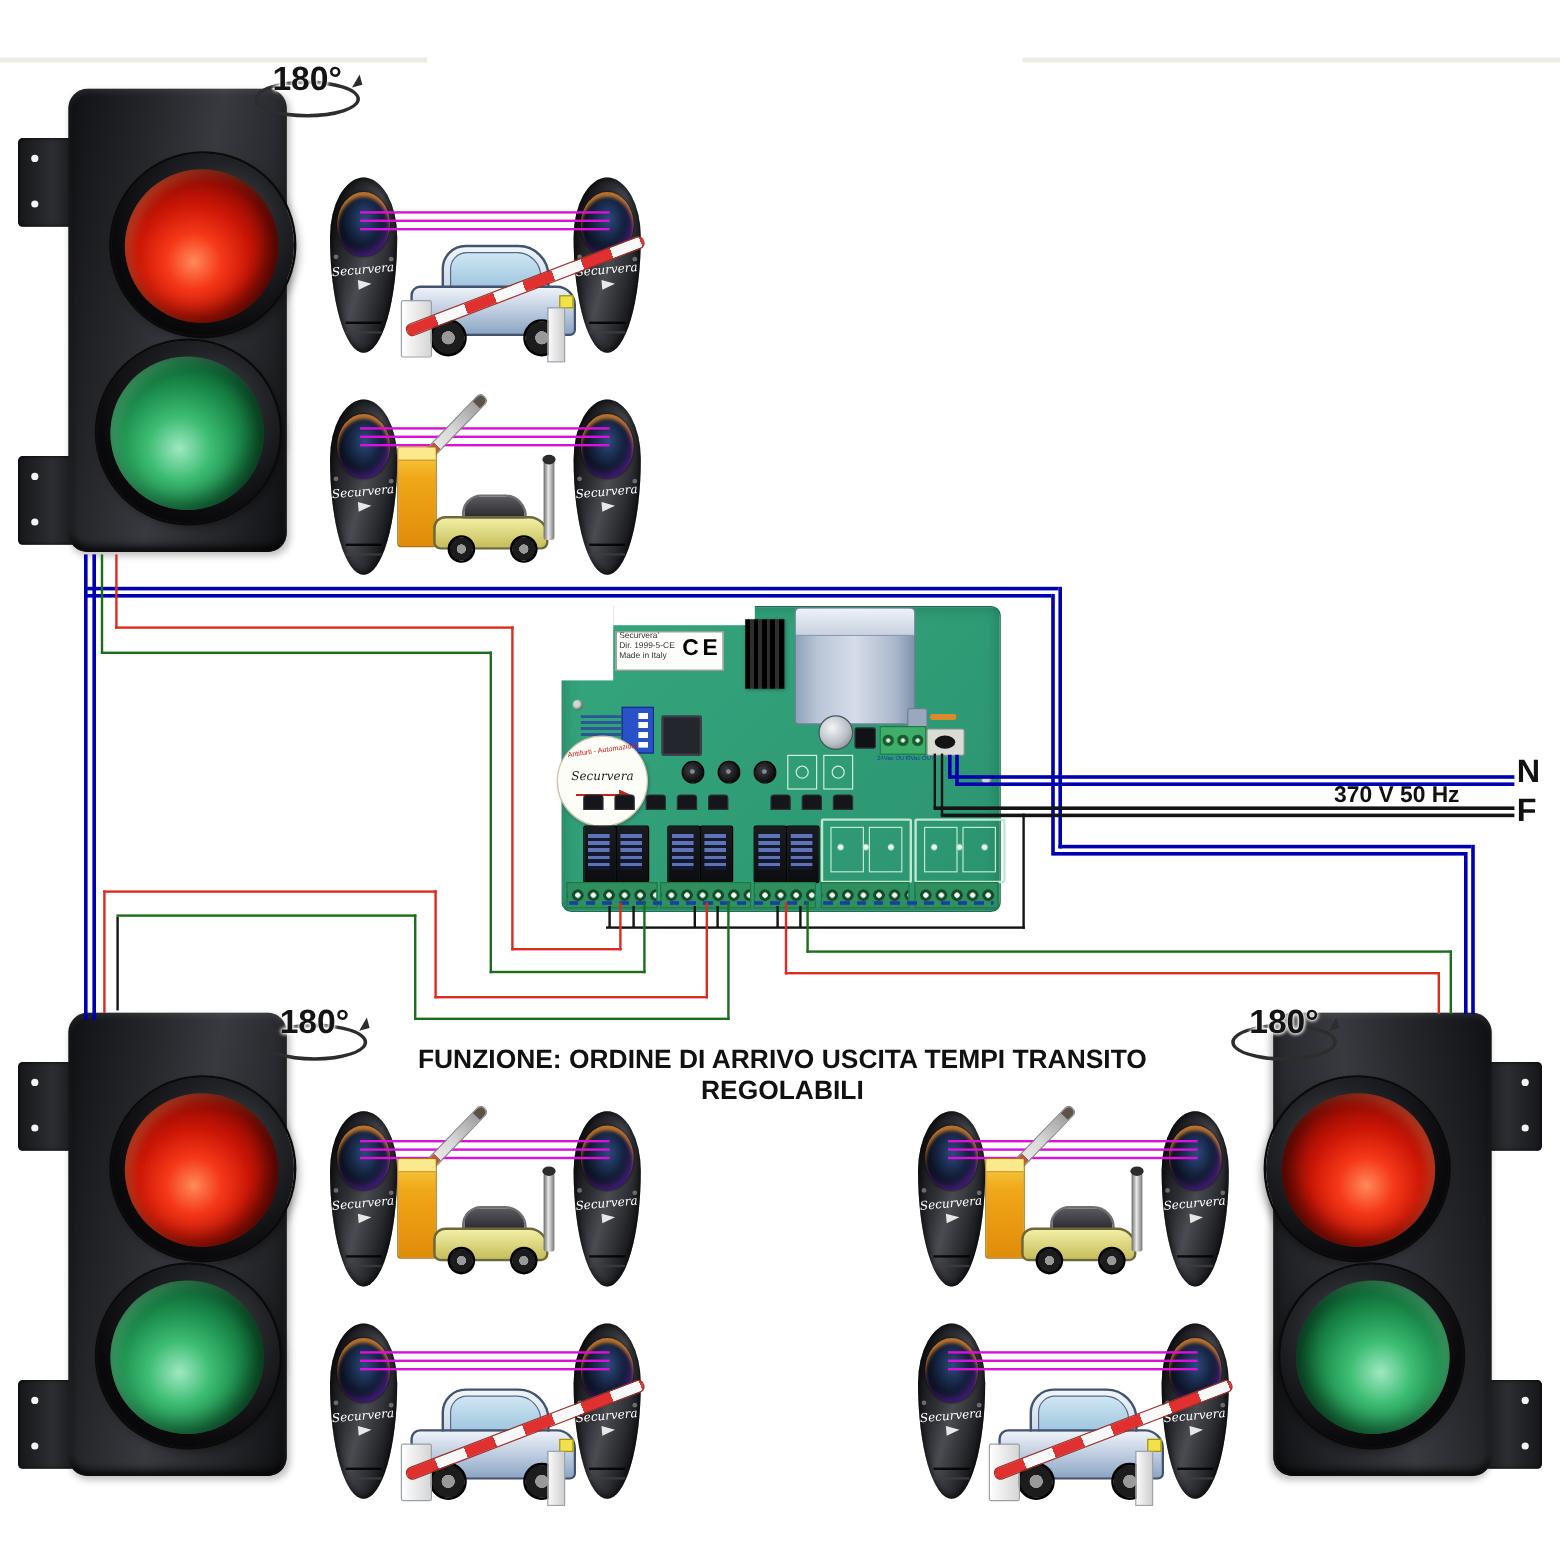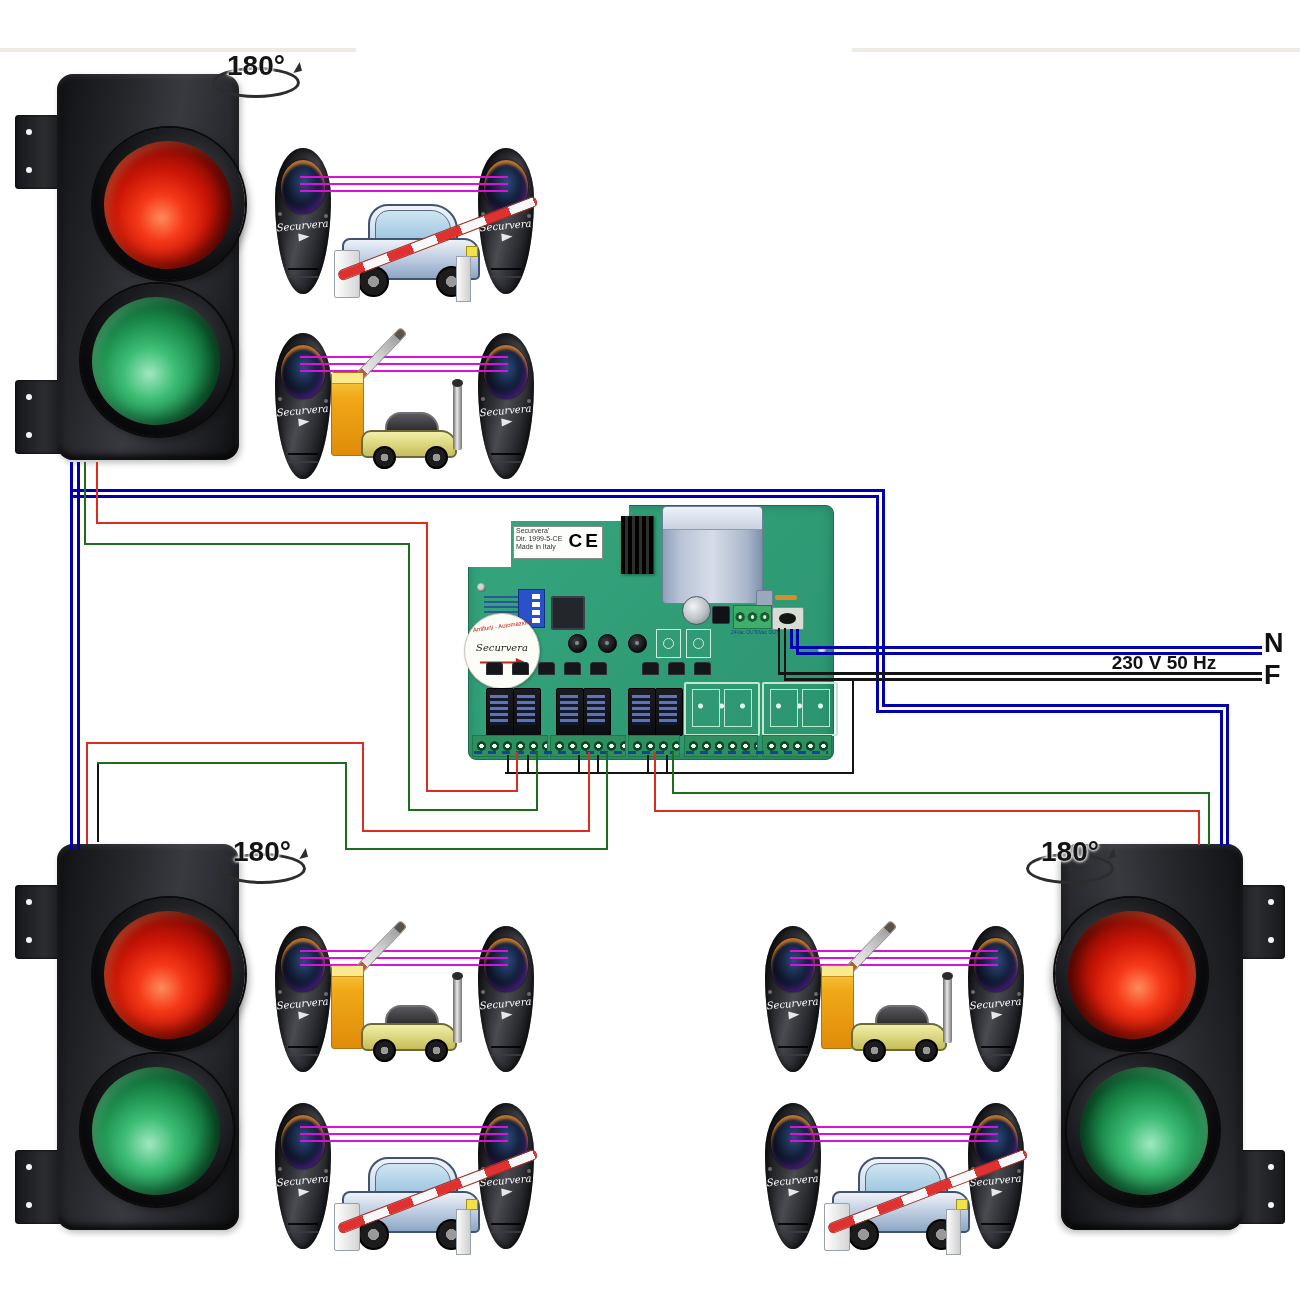--- a/index.html
+++ b/index.html
@@ -456,17 +456,18 @@
   </div>
   <div class="badge" style="left:214px;top:836px">
     <div class="oval"></div>
     <div class="num">180°</div>
   </div>
   <div class="badge" style="left:1022px;top:836px">
     <div class="oval"></div>
     <div class="num">180°</div>
   </div>
 
-  <div class="caption" style="left:1108px;top:652px;width:112px;text-align:center;font-size:19px">230 V 50 Hz</div>
+  <div class="caption" style="left:282px;top:870px;width:740px;text-align:center;font-size:22px">FUNZIONE: ORDINE DI ARRIVO USCITA TEMPI TRANSITO REGOLABILI</div>
+  <div class="caption" style="left:1108px;top:652px;width:112px;text-align:center;font-size:19px">370 V 50 Hz</div>
   <div class="caption" style="left:1264px;top:628px;font-size:27px">N</div>
   <div class="caption" style="left:1264px;top:660px;font-size:27px">F</div>
 
 </div>
 
 </body></html>

